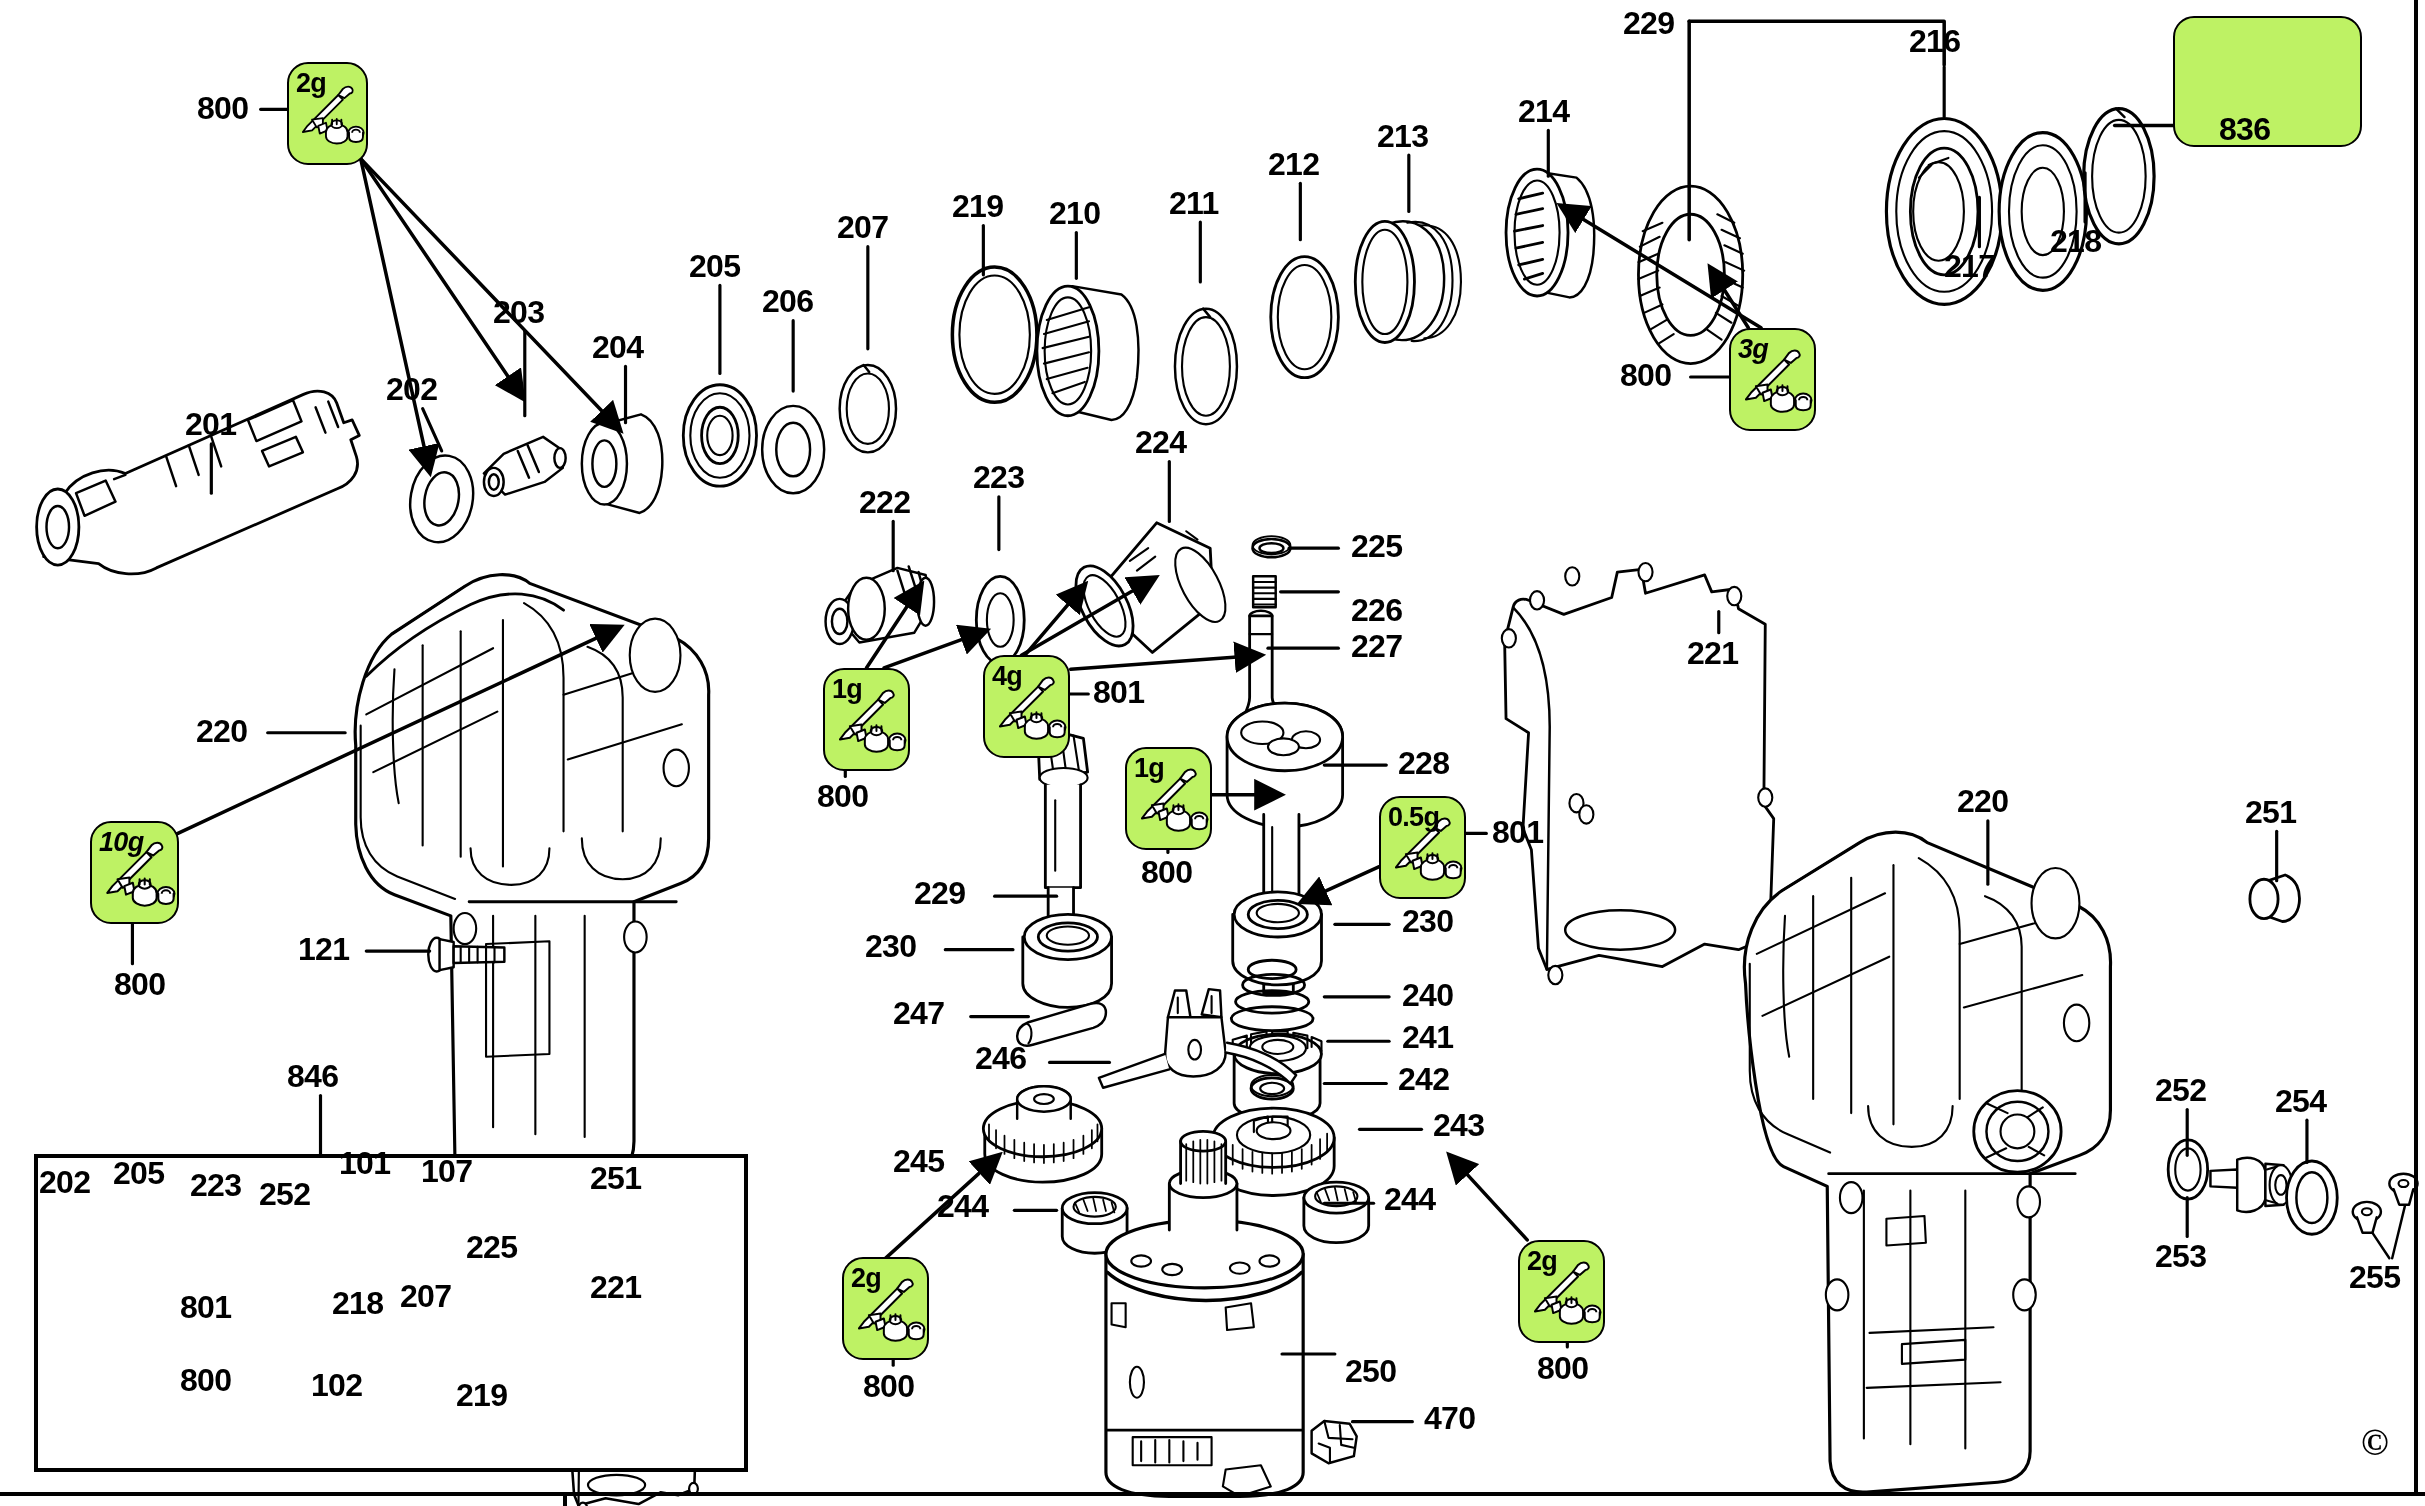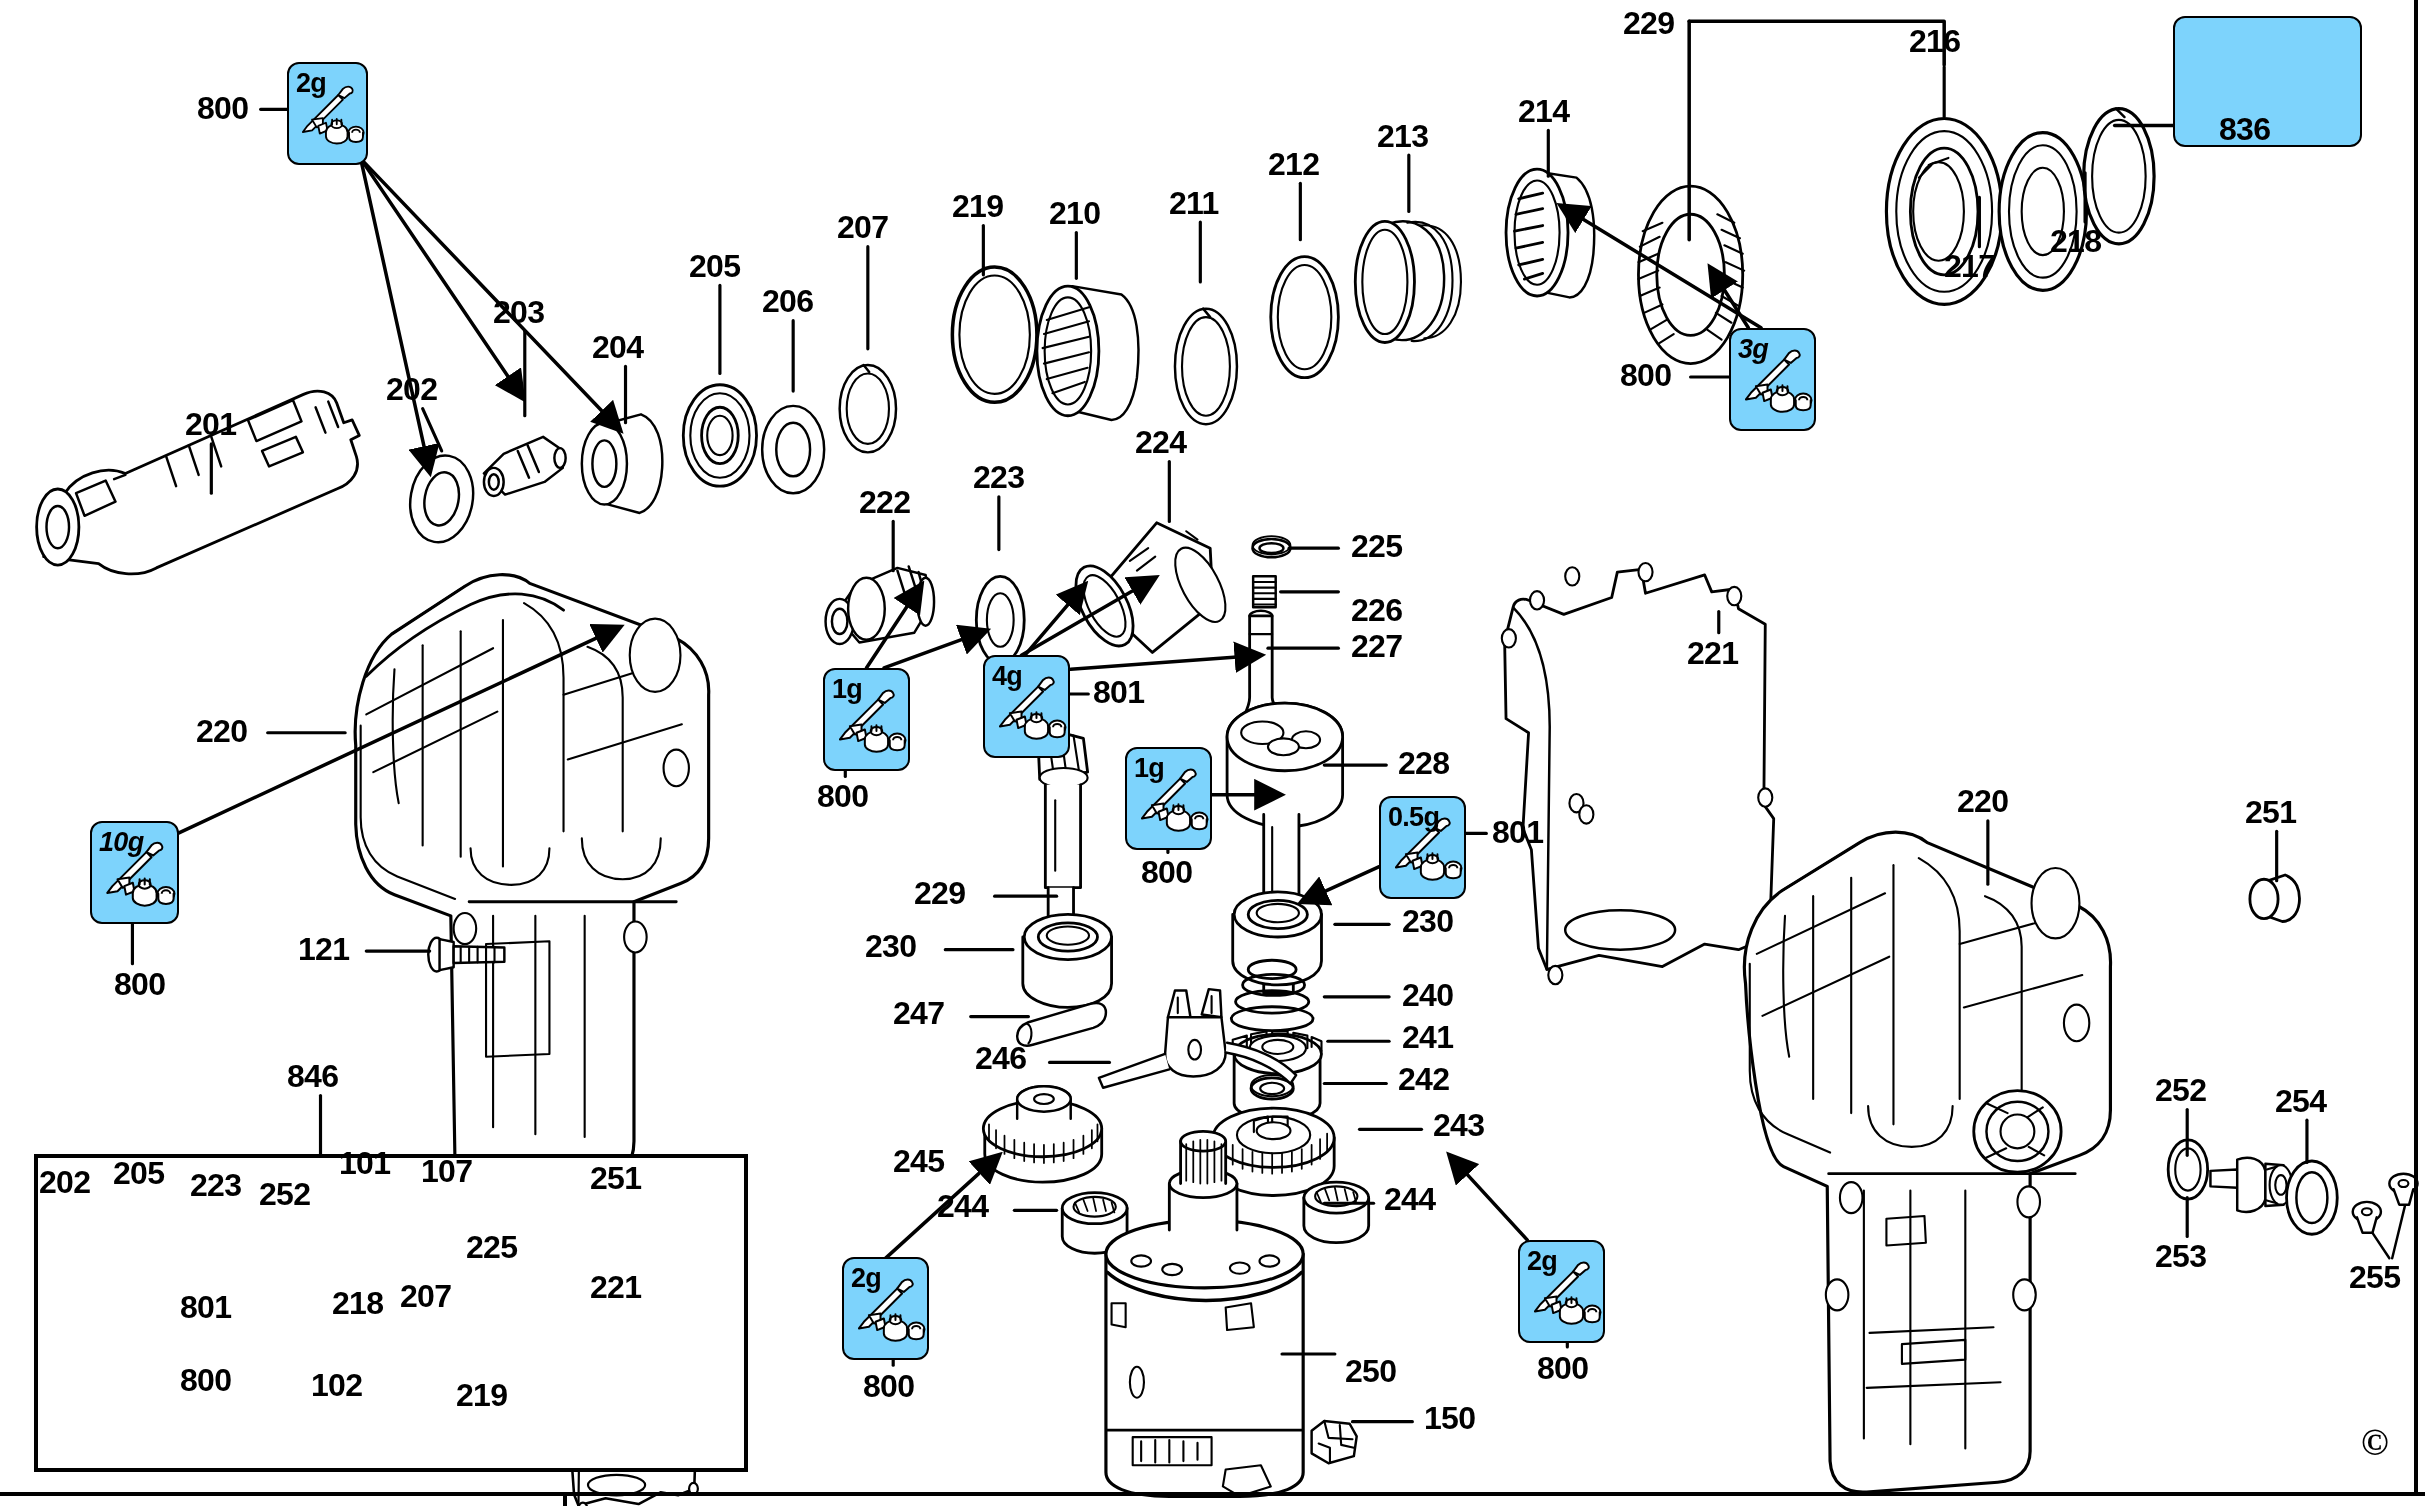--- a/index.html
+++ b/index.html
@@ -3,21 +3,21 @@
 <meta charset="utf-8">
 <title>Exploded Parts Diagram</title>
 <style>
   html,body{margin:0;padding:0;background:#fff;}
   body{font-family:"Liberation Sans",sans-serif;}
   #sheet{position:relative;width:2426px;height:1507px;background:#fff;overflow:hidden;}
   svg.layer{position:absolute;left:0;top:0;width:2426px;height:1507px;pointer-events:none;}
   .lbl{position:absolute;font-family:"Liberation Sans",sans-serif;font-weight:bold;
        color:#000;white-space:nowrap;line-height:1;letter-spacing:-0.7px;}
   .lbl.n{font-size:32px;}
-  .gbox{position:absolute;border:2.8px solid #000;border-radius:12px;background:#7dd3fc;}
+  .gbox{position:absolute;border:2.8px solid #000;border-radius:21px;background:#bef264;}
   .gbox .gq{position:absolute;left:7px;top:4.2px;font-size:27px;font-weight:bold;letter-spacing:-0.7px;}
   .kitbox{position:absolute;border:4.2px solid #000;background:#fff;}
   .footer-line{position:absolute;background:#000;}
 </style>
 </head>
 <body>
 
 <div id="sheet">
 
   <svg class="layer" viewBox="0 0 3444 2139">
@@ -875,21 +875,21 @@
       <div class="lbl n" style="left: 1402px; top: 979px;">240</div>
       <div class="lbl n" style="left: 1402px; top: 1021px;">241</div>
       <div class="lbl n" style="left: 1398px; top: 1063px;">242</div>
       <div class="lbl n" style="left: 1433px; top: 1109px;">243</div>
       <div class="lbl n" style="left: 937px; top: 1190px;">244</div>
       <div class="lbl n" style="left: 1384px; top: 1183px;">244</div>
       <div class="lbl n" style="left: 893px; top: 1113px; margin-top: 32px;">245</div>
       <div class="lbl n" style="left: 975px; top: 1042px;">246</div>
       <div class="lbl n" style="left: 893px; top: 997px;">247</div>
       <div class="lbl n" style="left: 1345px; top: 1335px; margin-top: 20px;">250</div>
-      <div class="lbl n" style="left: 1424px; top: 1402px;">150</div>
+      <div class="lbl n" style="left: 1424px; top: 1402px;">470</div>
       <div class="lbl n" style="left: 1687px; top: 637px;">221</div>
       <div class="lbl n" style="left: 1957px; top: 785px;">220</div>
       <div class="lbl n" style="left: 2245px; top: 796px;">251</div>
       <div class="lbl n" style="left: 2155px; top: 1074px;">252</div>
       <div class="lbl n" style="left: 2155px; top: 1240px;">253</div>
       <div class="lbl n" style="left: 2275px; top: 1085px;">254</div>
       <div class="lbl n" style="left: 2349px; top: 1261px;">255</div>
       <div class="lbl n" style="left: 197px; top: 92px;">800</div>
       <div class="lbl n" style="left: 114px; top: 968px;">800</div>
       <div class="lbl n" style="left: 817px; top: 780px;">800</div>

